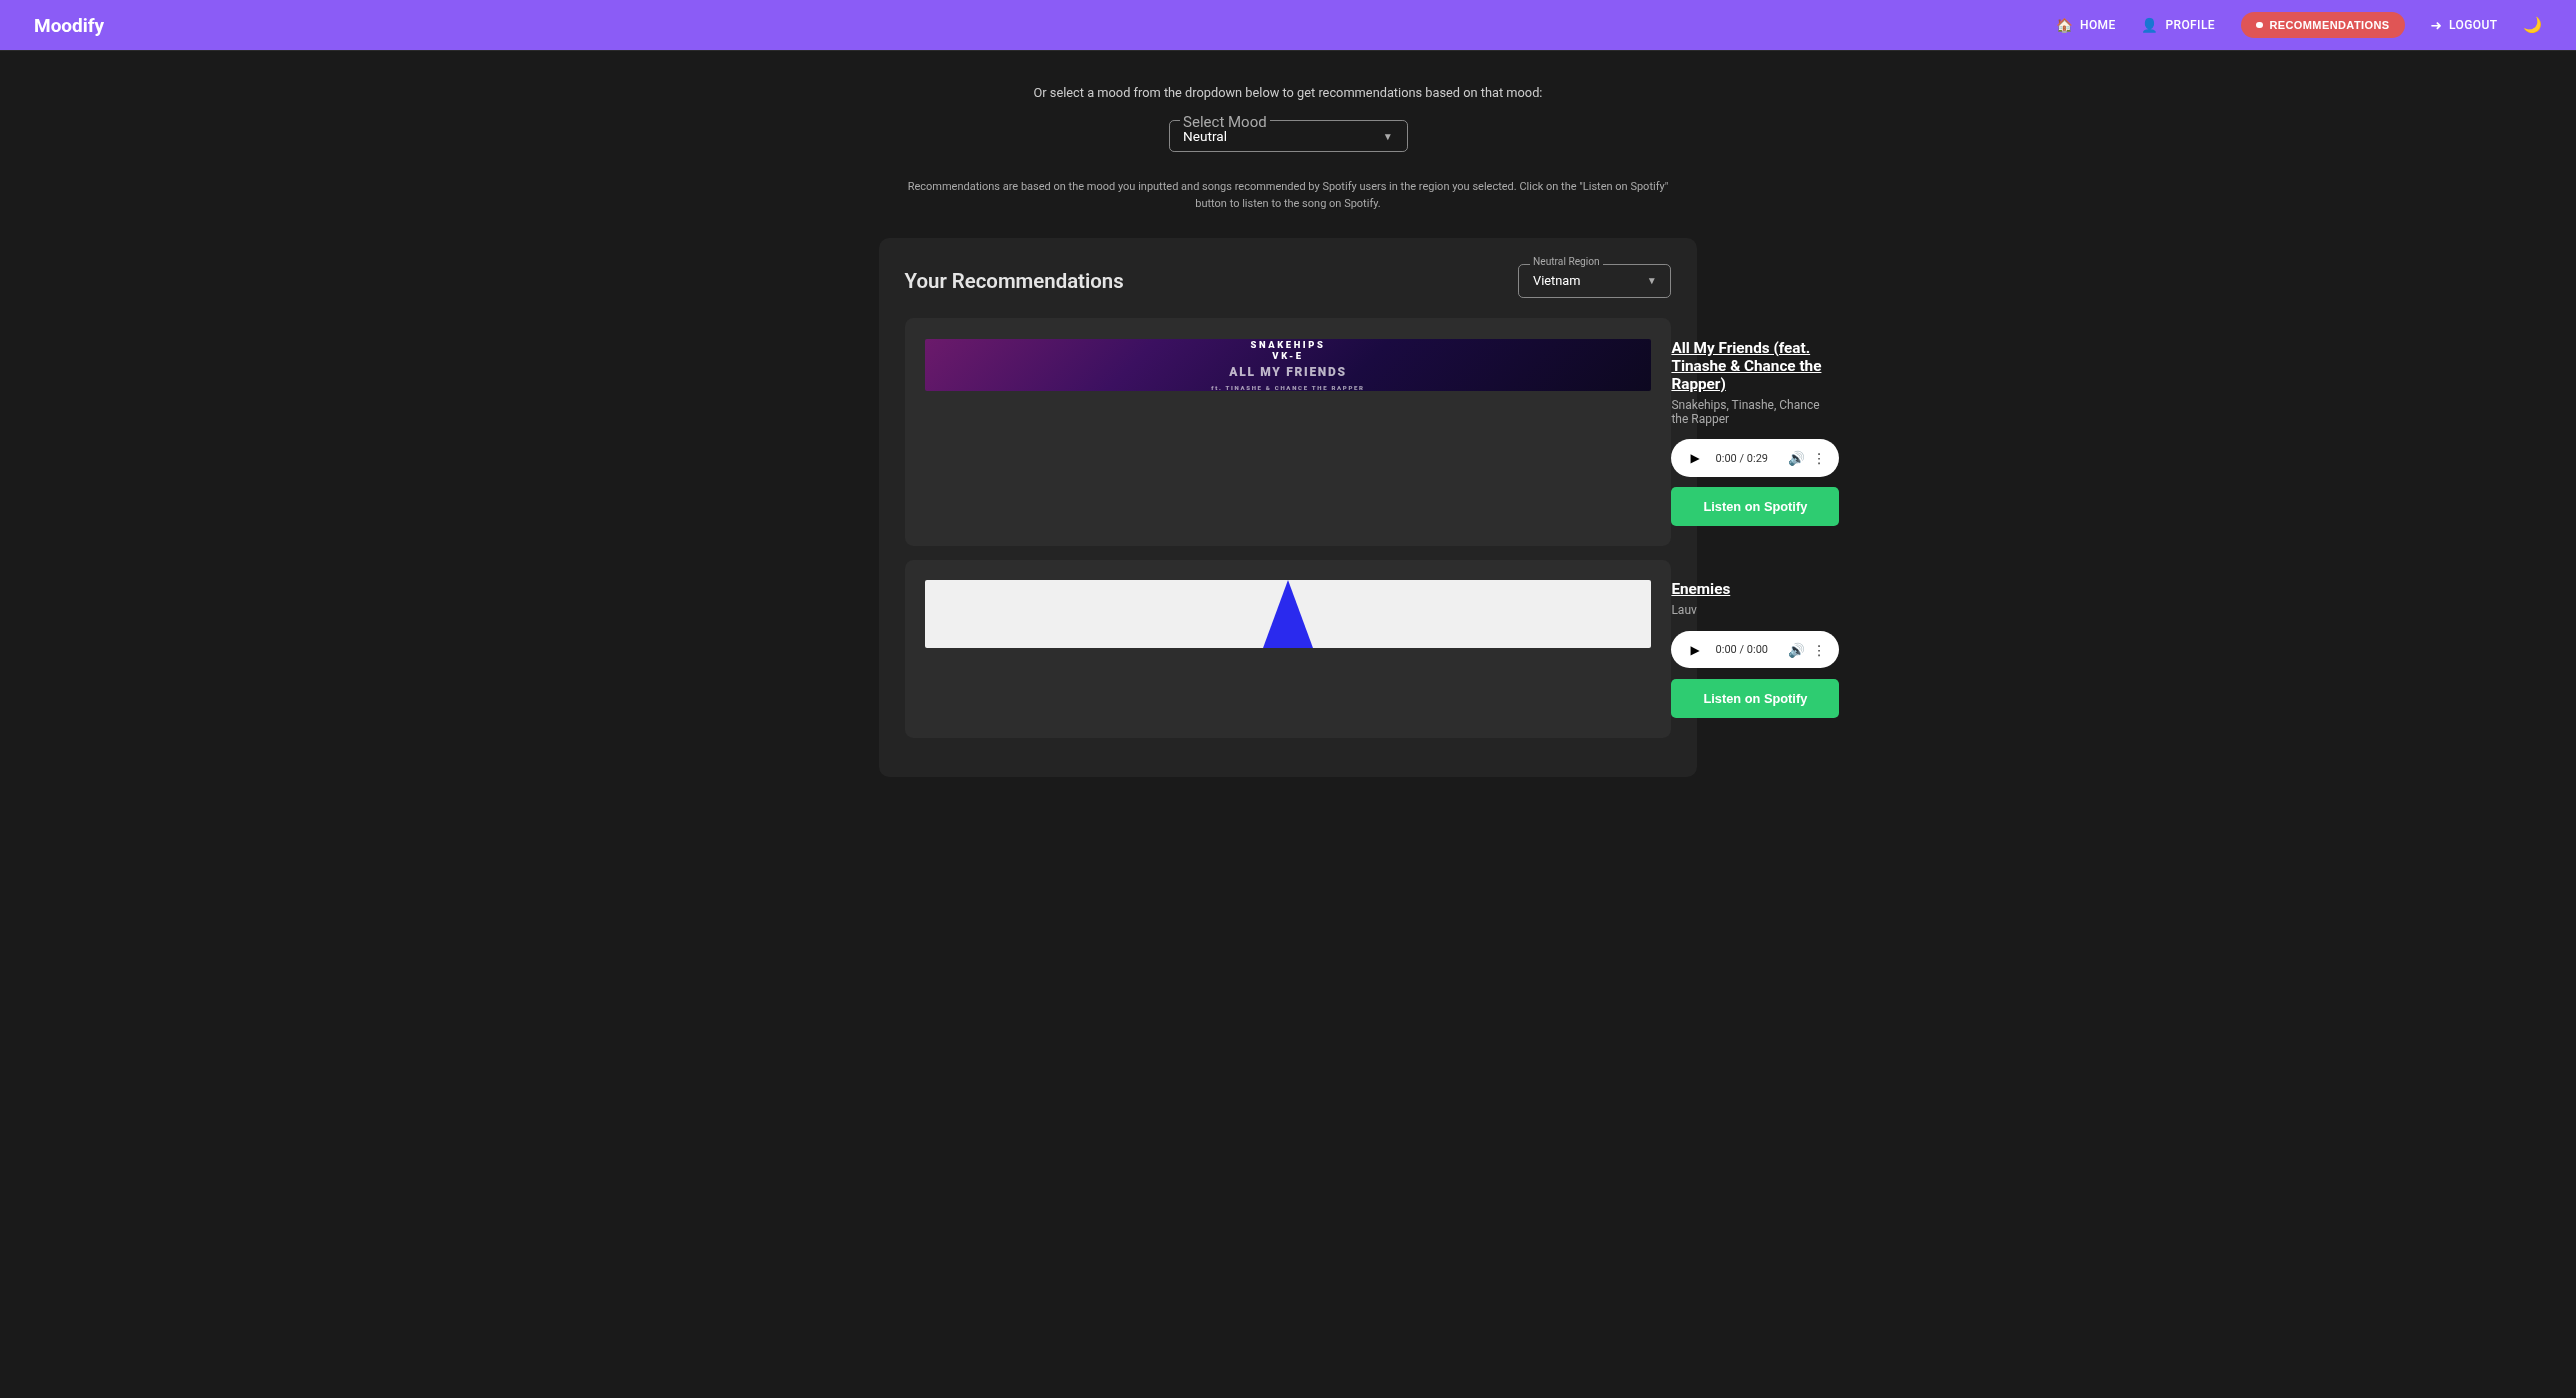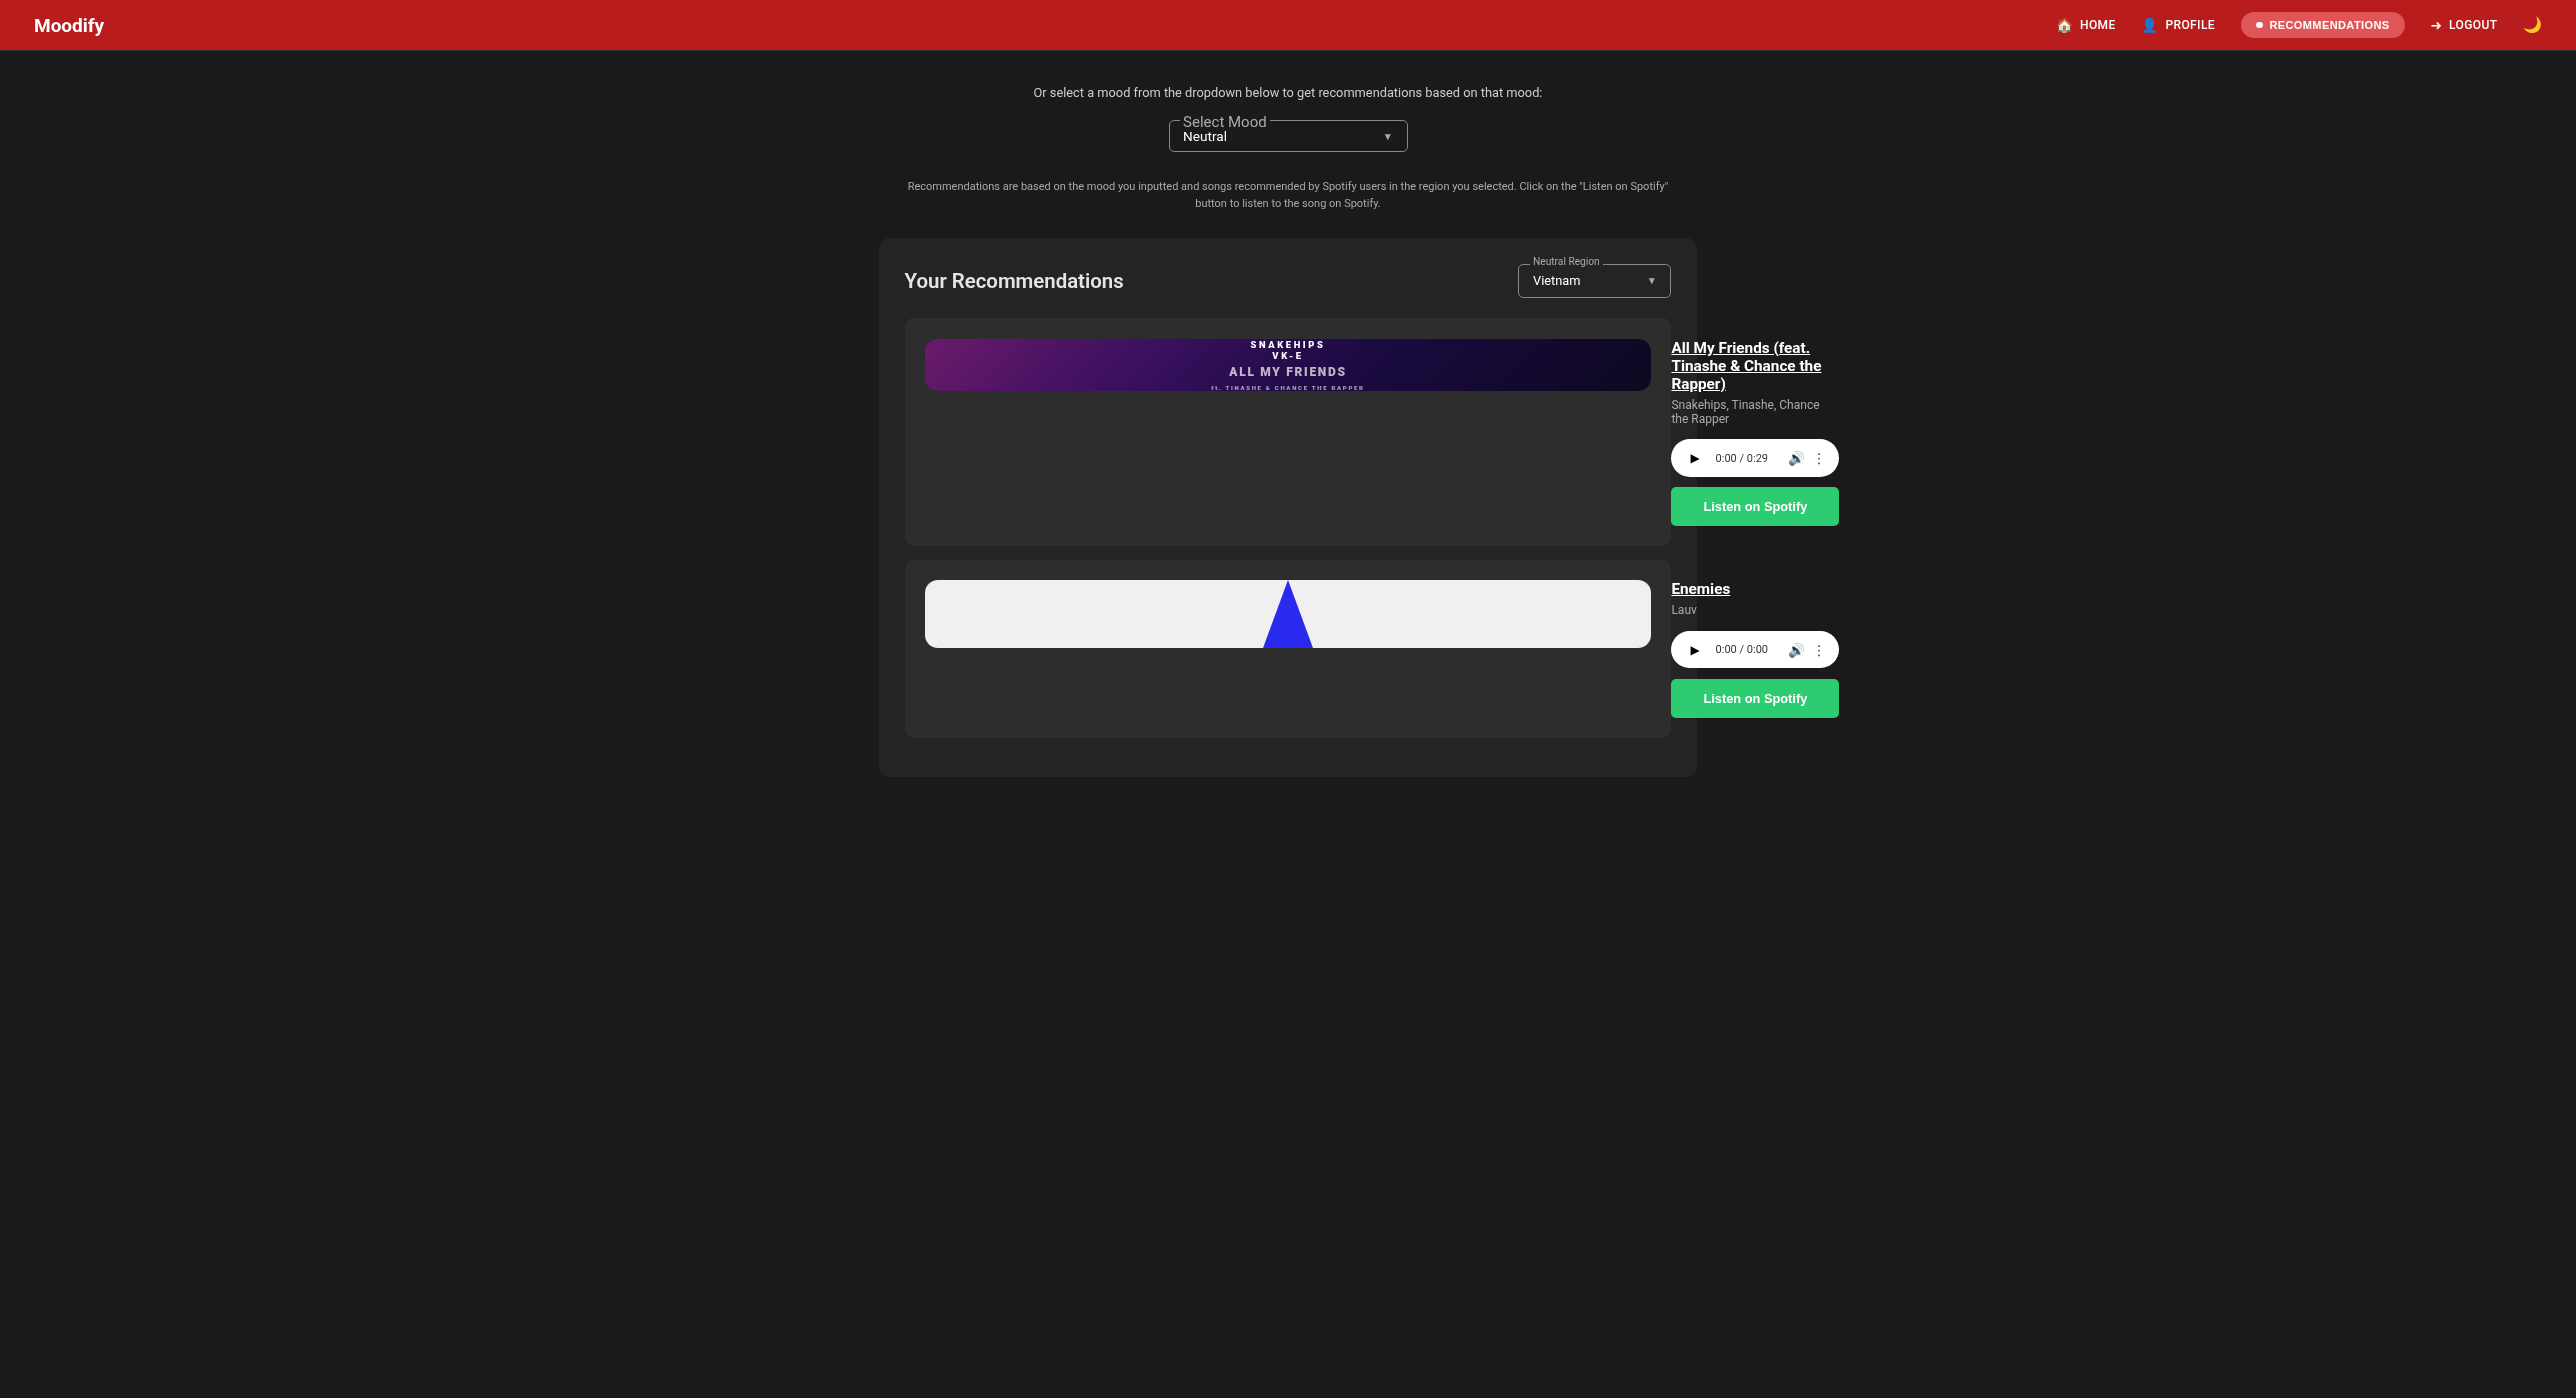--- a/index.html
+++ b/index.html
@@ -10,21 +10,21 @@
 
     body {
       background-color: #1a1a1a;
       color: #ffffff;
       font-family: -apple-system, BlinkMacSystemFont, 'Segoe UI', Roboto, sans-serif;
       min-height: 100vh;
     }
 
     
     nav {
-      background-color: #b91c1c;
+      background-color: #8b5cf6;
       display: flex;
       align-items: center;
       justify-content: space-between;
       padding: 0 34px;
       height: 51px;
       border-bottom: 0.9px solid #2a2a2a;
     }
 
     .nav-brand {
       font-size: 19px;
@@ -223,21 +223,21 @@
       padding: 20.4px;
       display: flex;
       align-items: flex-start;
       gap: 20.4px;
       margin-bottom: 13.6px;
     }
 
     .song-album-art {
       width: 119px;
       height: 119px;
-      border-radius: 13px;
+      border-radius: 2px;
       background-color: #3a3a3a;
       flex-shrink: 0;
       overflow: hidden;
       display: flex;
       align-items: center;
       justify-content: center;
     }
 
     
     .snakehips-art {

